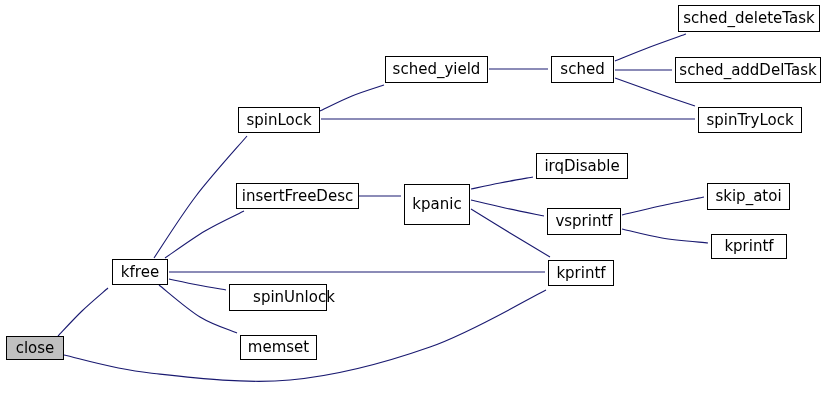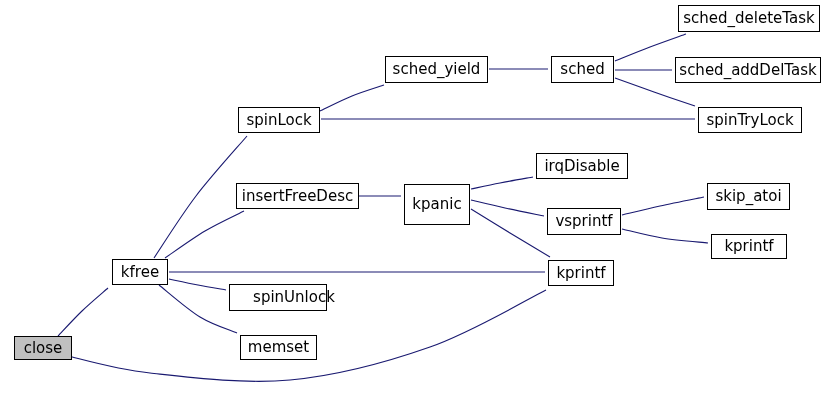--- a/index.html
+++ b/index.html
@@ -77,21 +77,21 @@
         <path d="M615,78 C621.5,80.33333333333333 640.6666666666666,87.33333333333333 654,92 C667.3333333333334,96.66666666666667 688.1666666666666,103.66666666666667 695,106" stroke="#191970" marker-end="url(#arrowhead)"></path>
         <path d="M341,196 L401,196" stroke="#191970" marker-end="url(#arrowhead)"></path>
         <path d="M471,189 C475.8333333333333,188 489.6666666666667,185 500,183 C510.3333333333333,181 527.5,178 533,177" stroke="#191970" marker-end="url(#arrowhead)"></path>
         <path d="M471,200 C476.6666666666667,201.33333333333334 492.8333333333333,205.33333333333334 505,208 C517.1666666666666,210.66666666666666 537.5,214.66666666666666 544,216" stroke="#191970" marker-end="url(#arrowhead)"></path>
         <path d="M471,209 C477.5,213 496.8333333333333,225 510,233 C523.1666666666666,241 543.3333333333334,253 550,257" stroke="#191970" marker-end="url(#arrowhead)"></path>
         <path d="M622,215 C628.3333333333334,213.5 646.3333333333334,209 660,206 C673.6666666666666,203 696.6666666666666,198.5 704,197" stroke="#191970" marker-end="url(#arrowhead)"></path>
         <path d="M622,229 C628.6666666666666,230.5 647.6666666666666,235.66666666666666 662,238 C676.3333333333334,240.33333333333334 700.3333333333334,242.16666666666666 708,243" stroke="#191970" marker-end="url(#arrowhead)"></path>
       </g>
   </svg>
   <div id="node-layer">
-      <div class="node highlight" style="left: 6px; top: 336px; width: 58px; height: 24px; background: rgb(192, 192, 192); border-color: rgb(0, 0, 0); color: rgb(0, 0, 0); margin-left: 8px;">close</div>
+      <div class="node highlight" style="left: 6px; top: 336px; width: 58px; height: 24px; background: rgb(192, 192, 192); border-color: rgb(0, 0, 0); color: rgb(0, 0, 0);">close</div>
       <div class="node" style="left: 112px; top: 259px; width: 56px; height: 26px; background: rgb(255, 255, 255); border-color: rgb(0, 0, 0); color: rgb(0, 0, 0);">kfree</div>
       <div class="node" style="left: 238px; top: 107px; width: 82px; height: 26px; background: rgb(255, 255, 255); border-color: rgb(0, 0, 0); color: rgb(0, 0, 0);">spinLock</div>
       <div class="node" style="left: 551px; top: 56px; width: 63px; height: 27px; background: rgb(255, 255, 255); border-color: rgb(0, 0, 0); color: rgb(0, 0, 0);">sched</div>
       <div class="node" style="left: 385px; top: 56px; width: 103px; height: 27px; background: rgb(255, 255, 255); border-color: rgb(0, 0, 0); color: rgb(0, 0, 0);">sched_yield</div>
       <div class="node" style="left: 678px; top: 5px; width: 142px; height: 27px; background: rgb(255, 255, 255); border-color: rgb(0, 0, 0); color: rgb(0, 0, 0);">sched_deleteTask</div>
       <div class="node" style="left: 675px; top: 57px; width: 146px; height: 26px; background: rgb(255, 255, 255); border-color: rgb(0, 0, 0); color: rgb(0, 0, 0);">sched_addDelTask</div>
       <div class="node" style="left: 698px; top: 107px; width: 104px; height: 26px; background: rgb(255, 255, 255); border-color: rgb(0, 0, 0); color: rgb(0, 0, 0);">spinTryLock</div>
       <div class="node" style="left: 217px; top: 183px; width: 123px; height: 26px; background: rgb(255, 255, 255); border-color: rgb(0, 0, 0); color: rgb(0, 0, 0); margin-left: 19px;">insertFreeDesc</div>
       <div class="node" style="left: 404px; top: 184px; width: 66px; height: 41px; background: rgb(255, 255, 255); border-color: rgb(0, 0, 0); color: rgb(0, 0, 0);">kpanic</div>
       <div class="node" style="left: 536px; top: 153px; width: 92px; height: 26px; background: rgb(255, 255, 255); border-color: rgb(0, 0, 0); color: rgb(0, 0, 0);">irqDisable</div>

